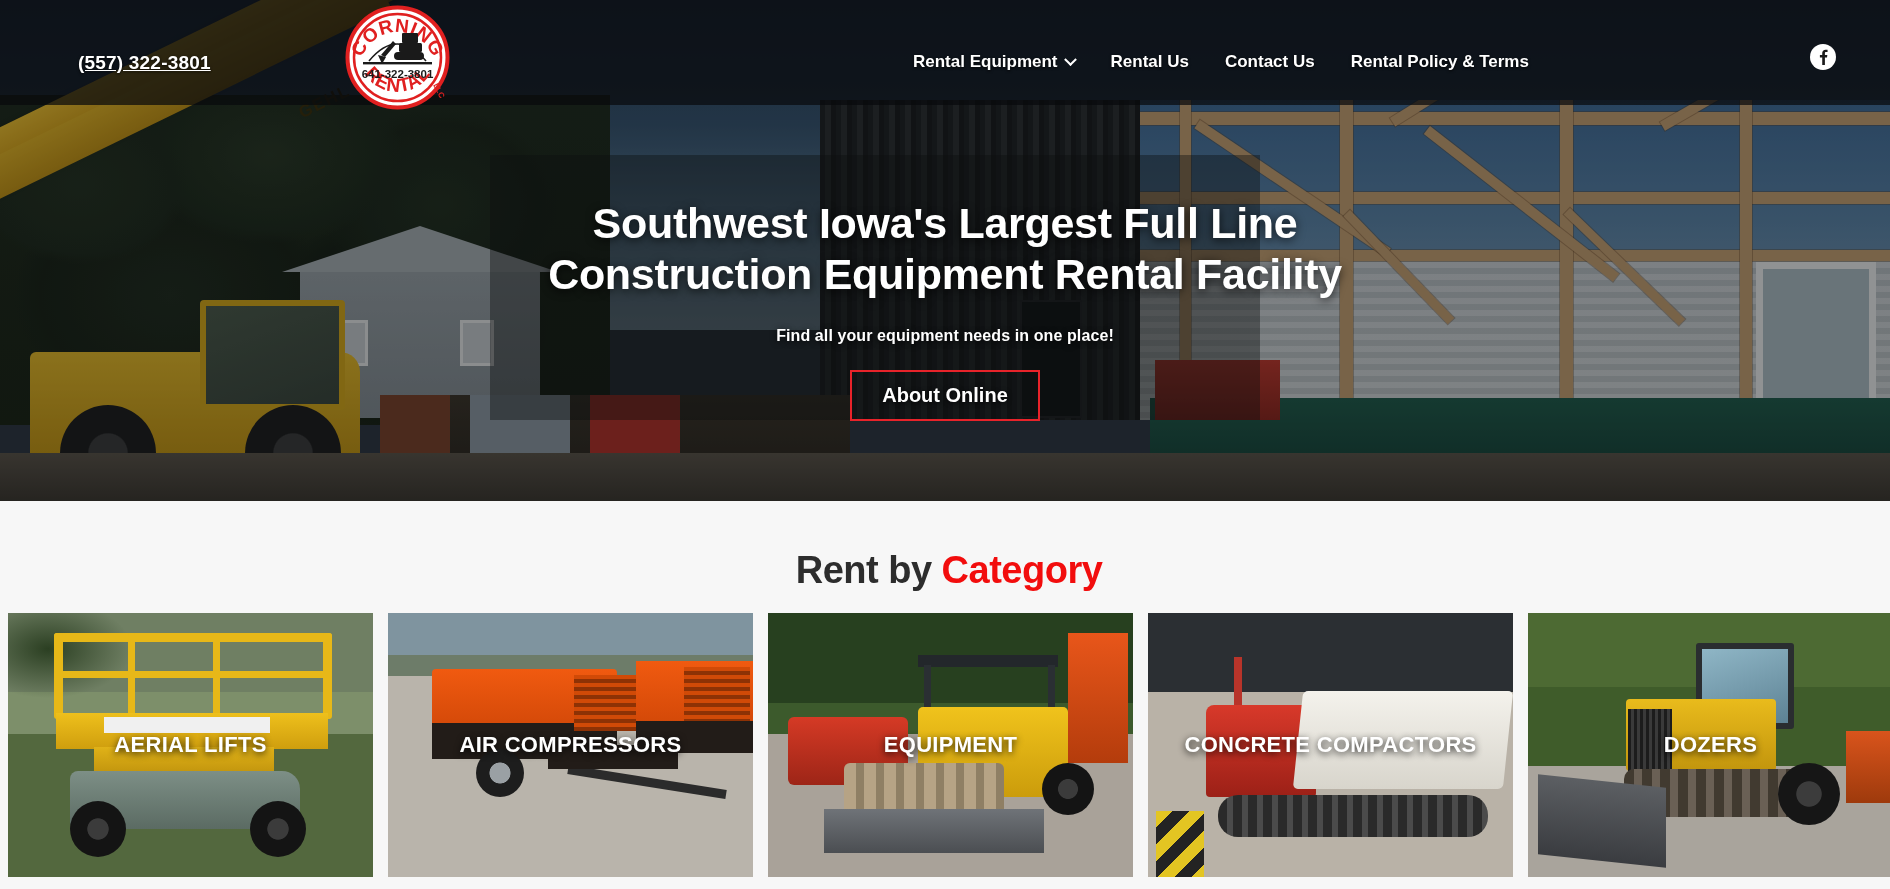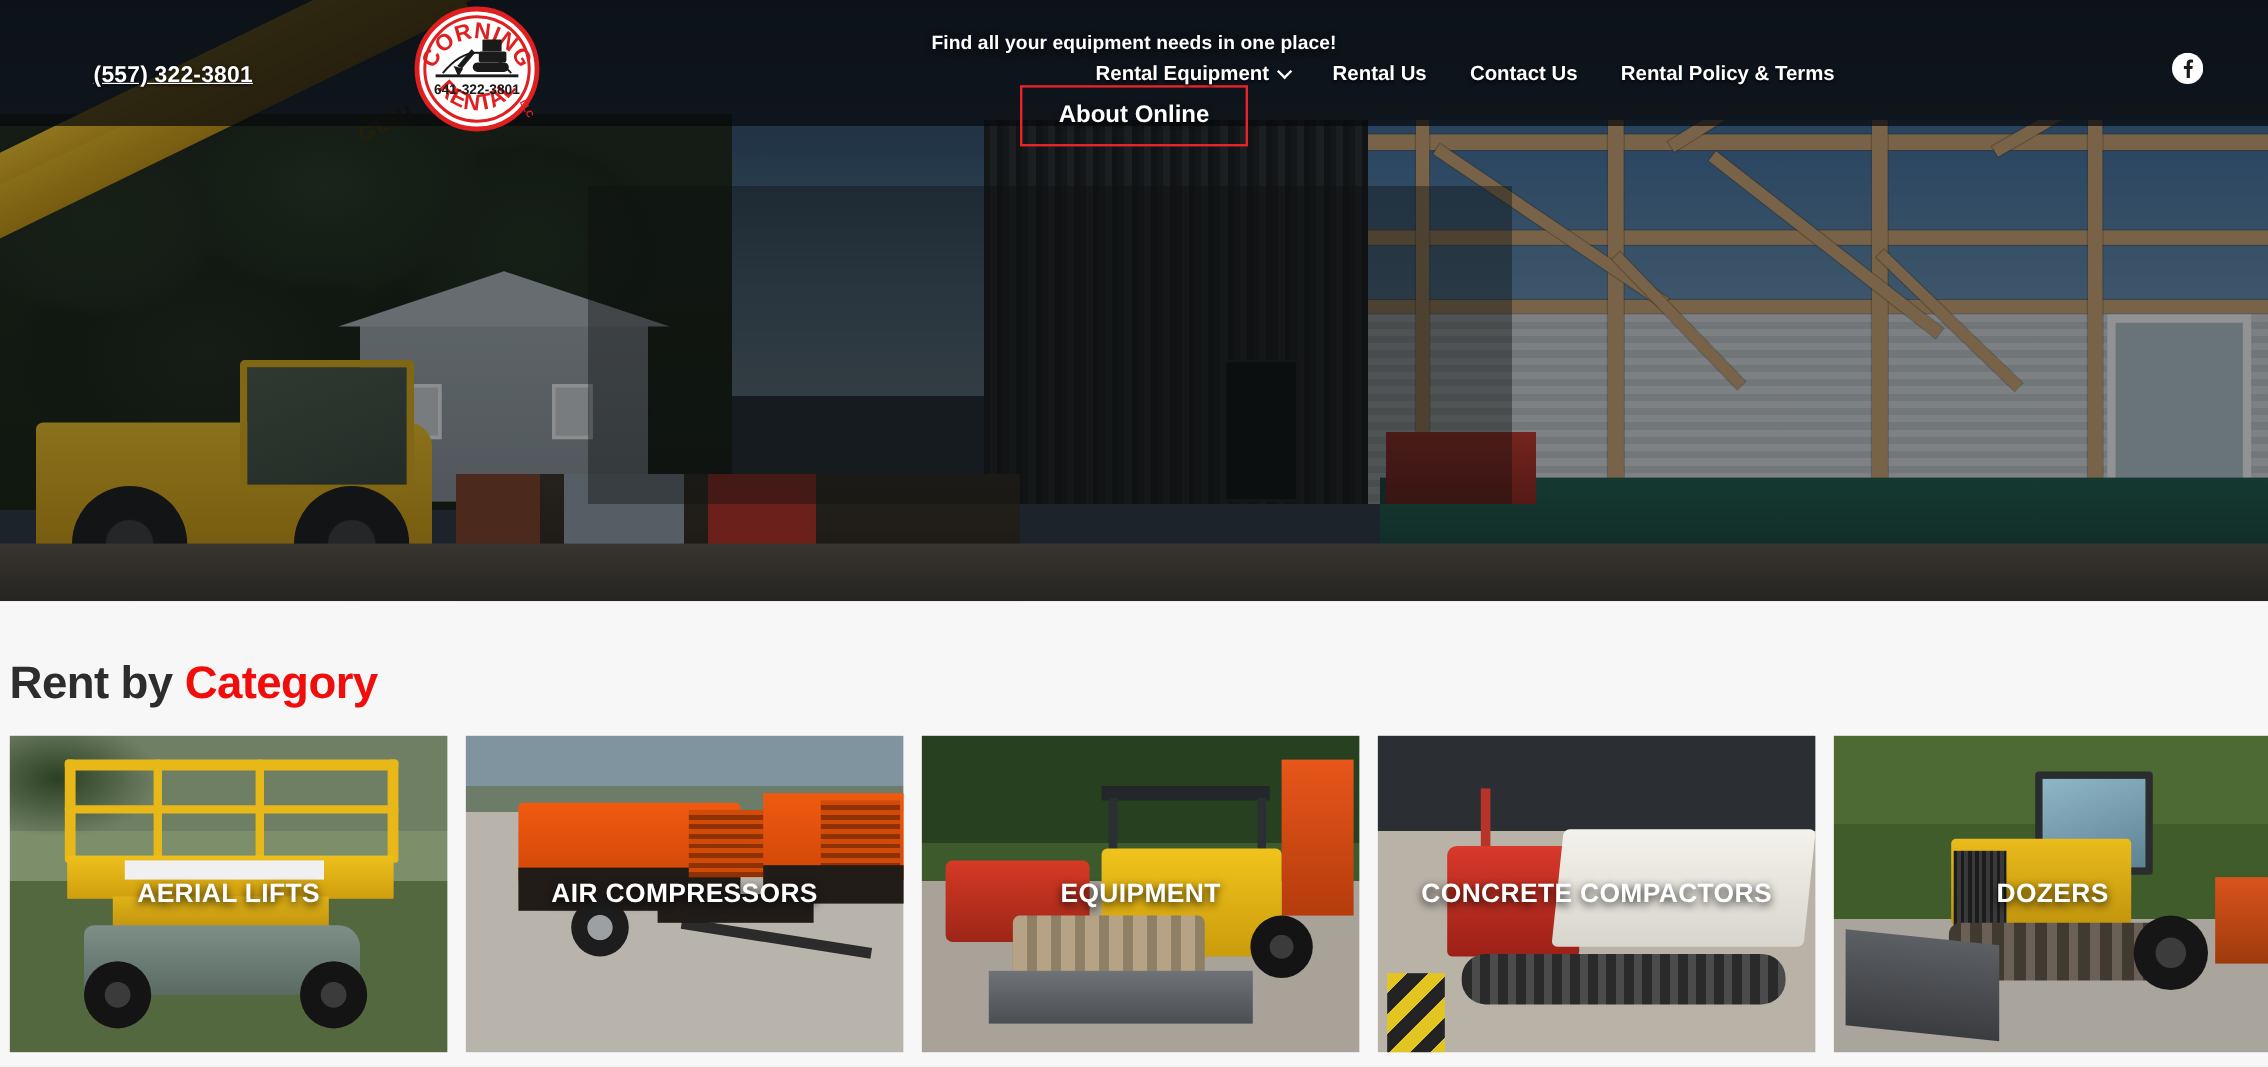--- a/index.html
+++ b/index.html
@@ -192,21 +192,21 @@
     font-family:"Liberation Sans", sans-serif;
   }
 
   
   .cat-section {
     position:absolute; left:0; top:501px; width:1890px; height:388px;
     background:#f7f7f7;
   }
   .cat-heading {
     margin:48px 0 0 8px;
-    font-size:38px; font-weight:bold; color:#2d2d2d; letter-spacing:-.5px;
+    font-size:38px; font-weight:bold; color:#2d2d2d; letter-spacing:-.5px;text-align:center;
   }
   .cat-heading .accent { color:#f20d0d; }
 
   .cat-row {
     position:absolute; left:8px; top:112px;
     display:flex; gap:15px;
   }
   .cat-card {
     position:relative; width:365px; height:264px; overflow:hidden;
     cursor:pointer; flex:0 0 auto;
@@ -406,20 +406,21 @@
 
     <a class="fb" href="#">
       <svg viewBox="0 0 26 26" aria-hidden="true">
         <circle cx="13" cy="13" r="13" fill="#ffffff"></circle>
         <path d="M14.9 13.6h2.1l.33-2.6H14.9V9.35c0-.75.21-1.26 1.29-1.26h1.37V5.77a18.4 18.4 0 0 0-2-.1c-1.98 0-3.33 1.2-3.33 3.42V11H9.9v2.6h2.33V21h2.67z" fill="#1b1b1b"></path>
       </svg>
     </a>
   </header>
 
   <div class="hero-content">
+    <h1 class="hero-title">Southwest Iowa's Largest Full Line Construction Equipment Rental Facility</h1>
     <p class="hero-sub">Find all your equipment needs in one place!</p>
     <button class="rent-btn">About Online</button>
   </div>
 </section>
 
 <section class="cat-section">
 
   <h2 class="cat-heading">
     <span>Rent by </span><span class="accent">Category</span>
   </h2>

